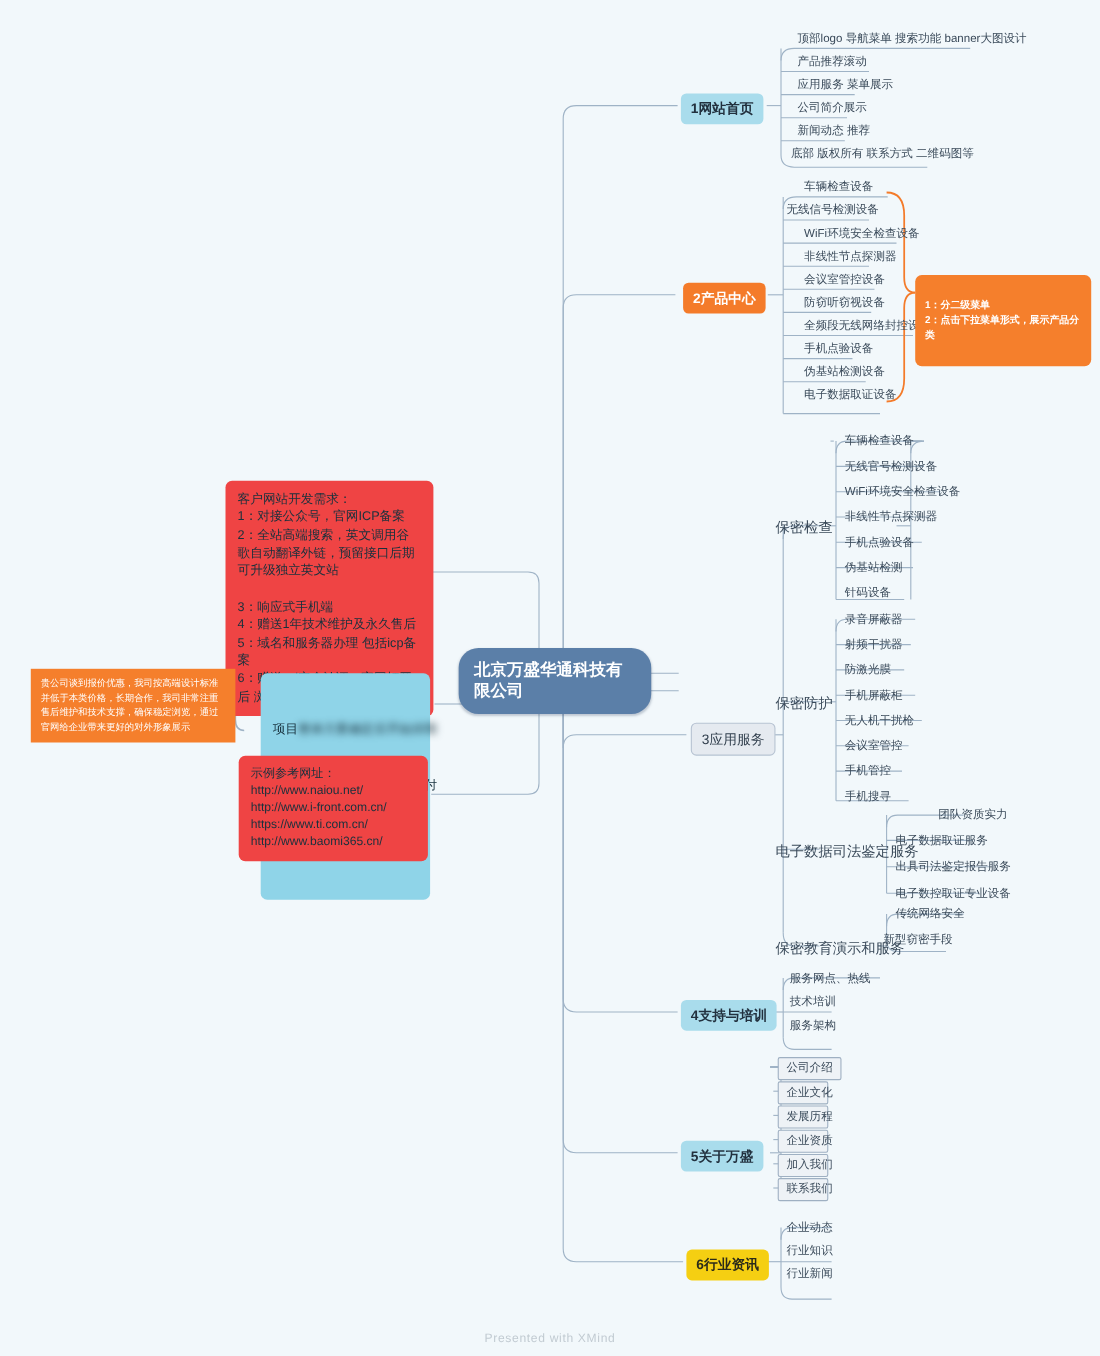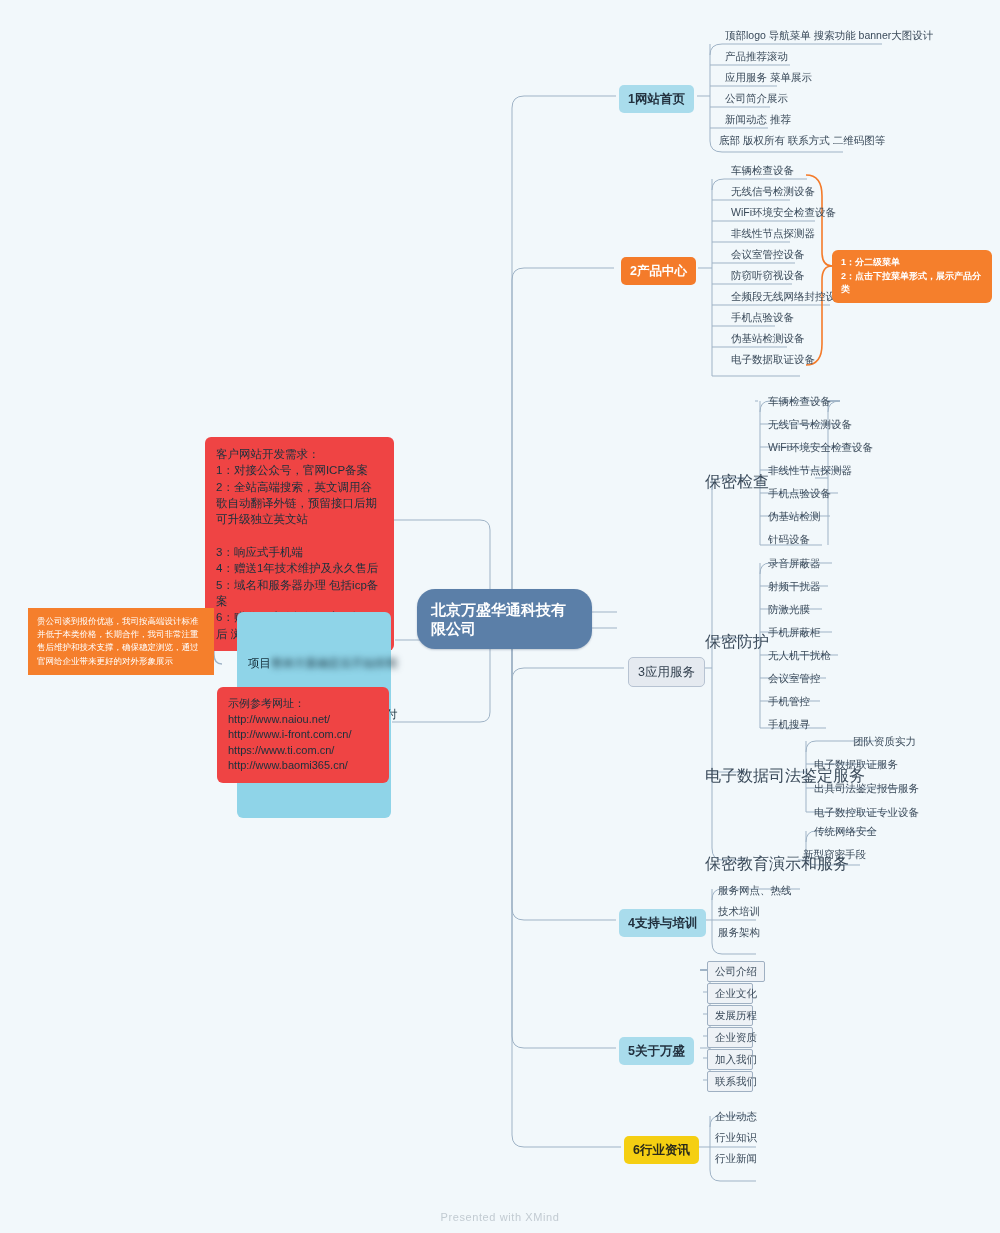--- a/index.html
+++ b/index.html
@@ -54,21 +54,21 @@
   .main-grey   { background: #e5eaf0; border: 1px solid #b7c3d2; color: #33414f; font-weight: normal; }
 
   
   .sub {
     font-size: 10.5px;
     color: #3a4a5a;
     padding: 2px 3px 3px 3px;
   }
   
   .group {
-    font-size: 16px;
+    font-size: 13px;
     color: #3a4a5a;
     padding: 2px 3px;
   }
   
   .boxed {
     font-size: 10.5px;
     color: #3a4a5a;
     background: #eef2f6;
     border: 1px solid #9fb0c2;
     border-radius: 2px;
@@ -94,21 +94,21 @@
     line-height: 1.55;
     padding: 7px 9px;
   }
   .note-callout {
     background: #f57f2c;
     color: #ffffff;
     font-size: 9px;
     font-weight: bold;
     line-height: 1.5;
     border-radius: 6px;
-    padding: 6px 9px;
+    padding: 21px 9px;
   }
   .note-blurred {
     background: #8fd4e8;
     color: #17313d;
     font-size: 11.5px;
     line-height: 1.5;
     border-radius: 6px;
     padding: 8px 11px;
   }
   .blur-text { filter: blur(3.2px); }
@@ -299,21 +299,21 @@
   <div class="node main-topic main-blue" style="left:619px; top:85px;">1网站首页</div>
   <div class="node sub" style="left:722px; top:27px;">顶部logo 导航菜单 搜索功能 banner大图设计</div>
   <div class="node sub" style="left:722px; top:48px;">产品推荐滚动</div>
   <div class="node sub" style="left:722px; top:69px;">应用服务 菜单展示</div>
   <div class="node sub" style="left:722px; top:90px;">公司简介展示</div>
   <div class="node sub" style="left:722px; top:111px;">新闻动态 推荐</div>
   <div class="node sub" style="left:716px; top:132px;">底部 版权所有 联系方式 二维码图等</div>
 
   <div class="node main-topic main-orange" style="left:621px; top:257px;">2产品中心</div>
   <div class="node sub" style="left:728px; top:162px;">车辆检查设备</div>
-  <div class="node sub" style="left:728px; top:183px;">无线信号检测设备</div>
+  <div class="node sub" style="left:712px; top:183px;">无线信号检测设备</div>
   <div class="node sub" style="left:728px; top:204px;">WiFi环境安全检查设备</div>
   <div class="node sub" style="left:728px; top:225px;">非线性节点探测器</div>
   <div class="node sub" style="left:728px; top:246px;">会议室管控设备</div>
   <div class="node sub" style="left:728px; top:267px;">防窃听窃视设备</div>
   <div class="node sub" style="left:728px; top:288px;">全频段无线网络封控设备</div>
   <div class="node sub" style="left:728px; top:309px;">手机点验设备</div>
   <div class="node sub" style="left:728px; top:330px;">伪基站检测设备</div>
   <div class="node sub" style="left:728px; top:351px;">电子数据取证设备</div>
   <div class="node note-callout" style="position:absolute; left:832px; top:250px; width:160px; white-space:pre-line;">1：分二级菜单
 2：点击下拉菜单形式，展示产品分类</div>

